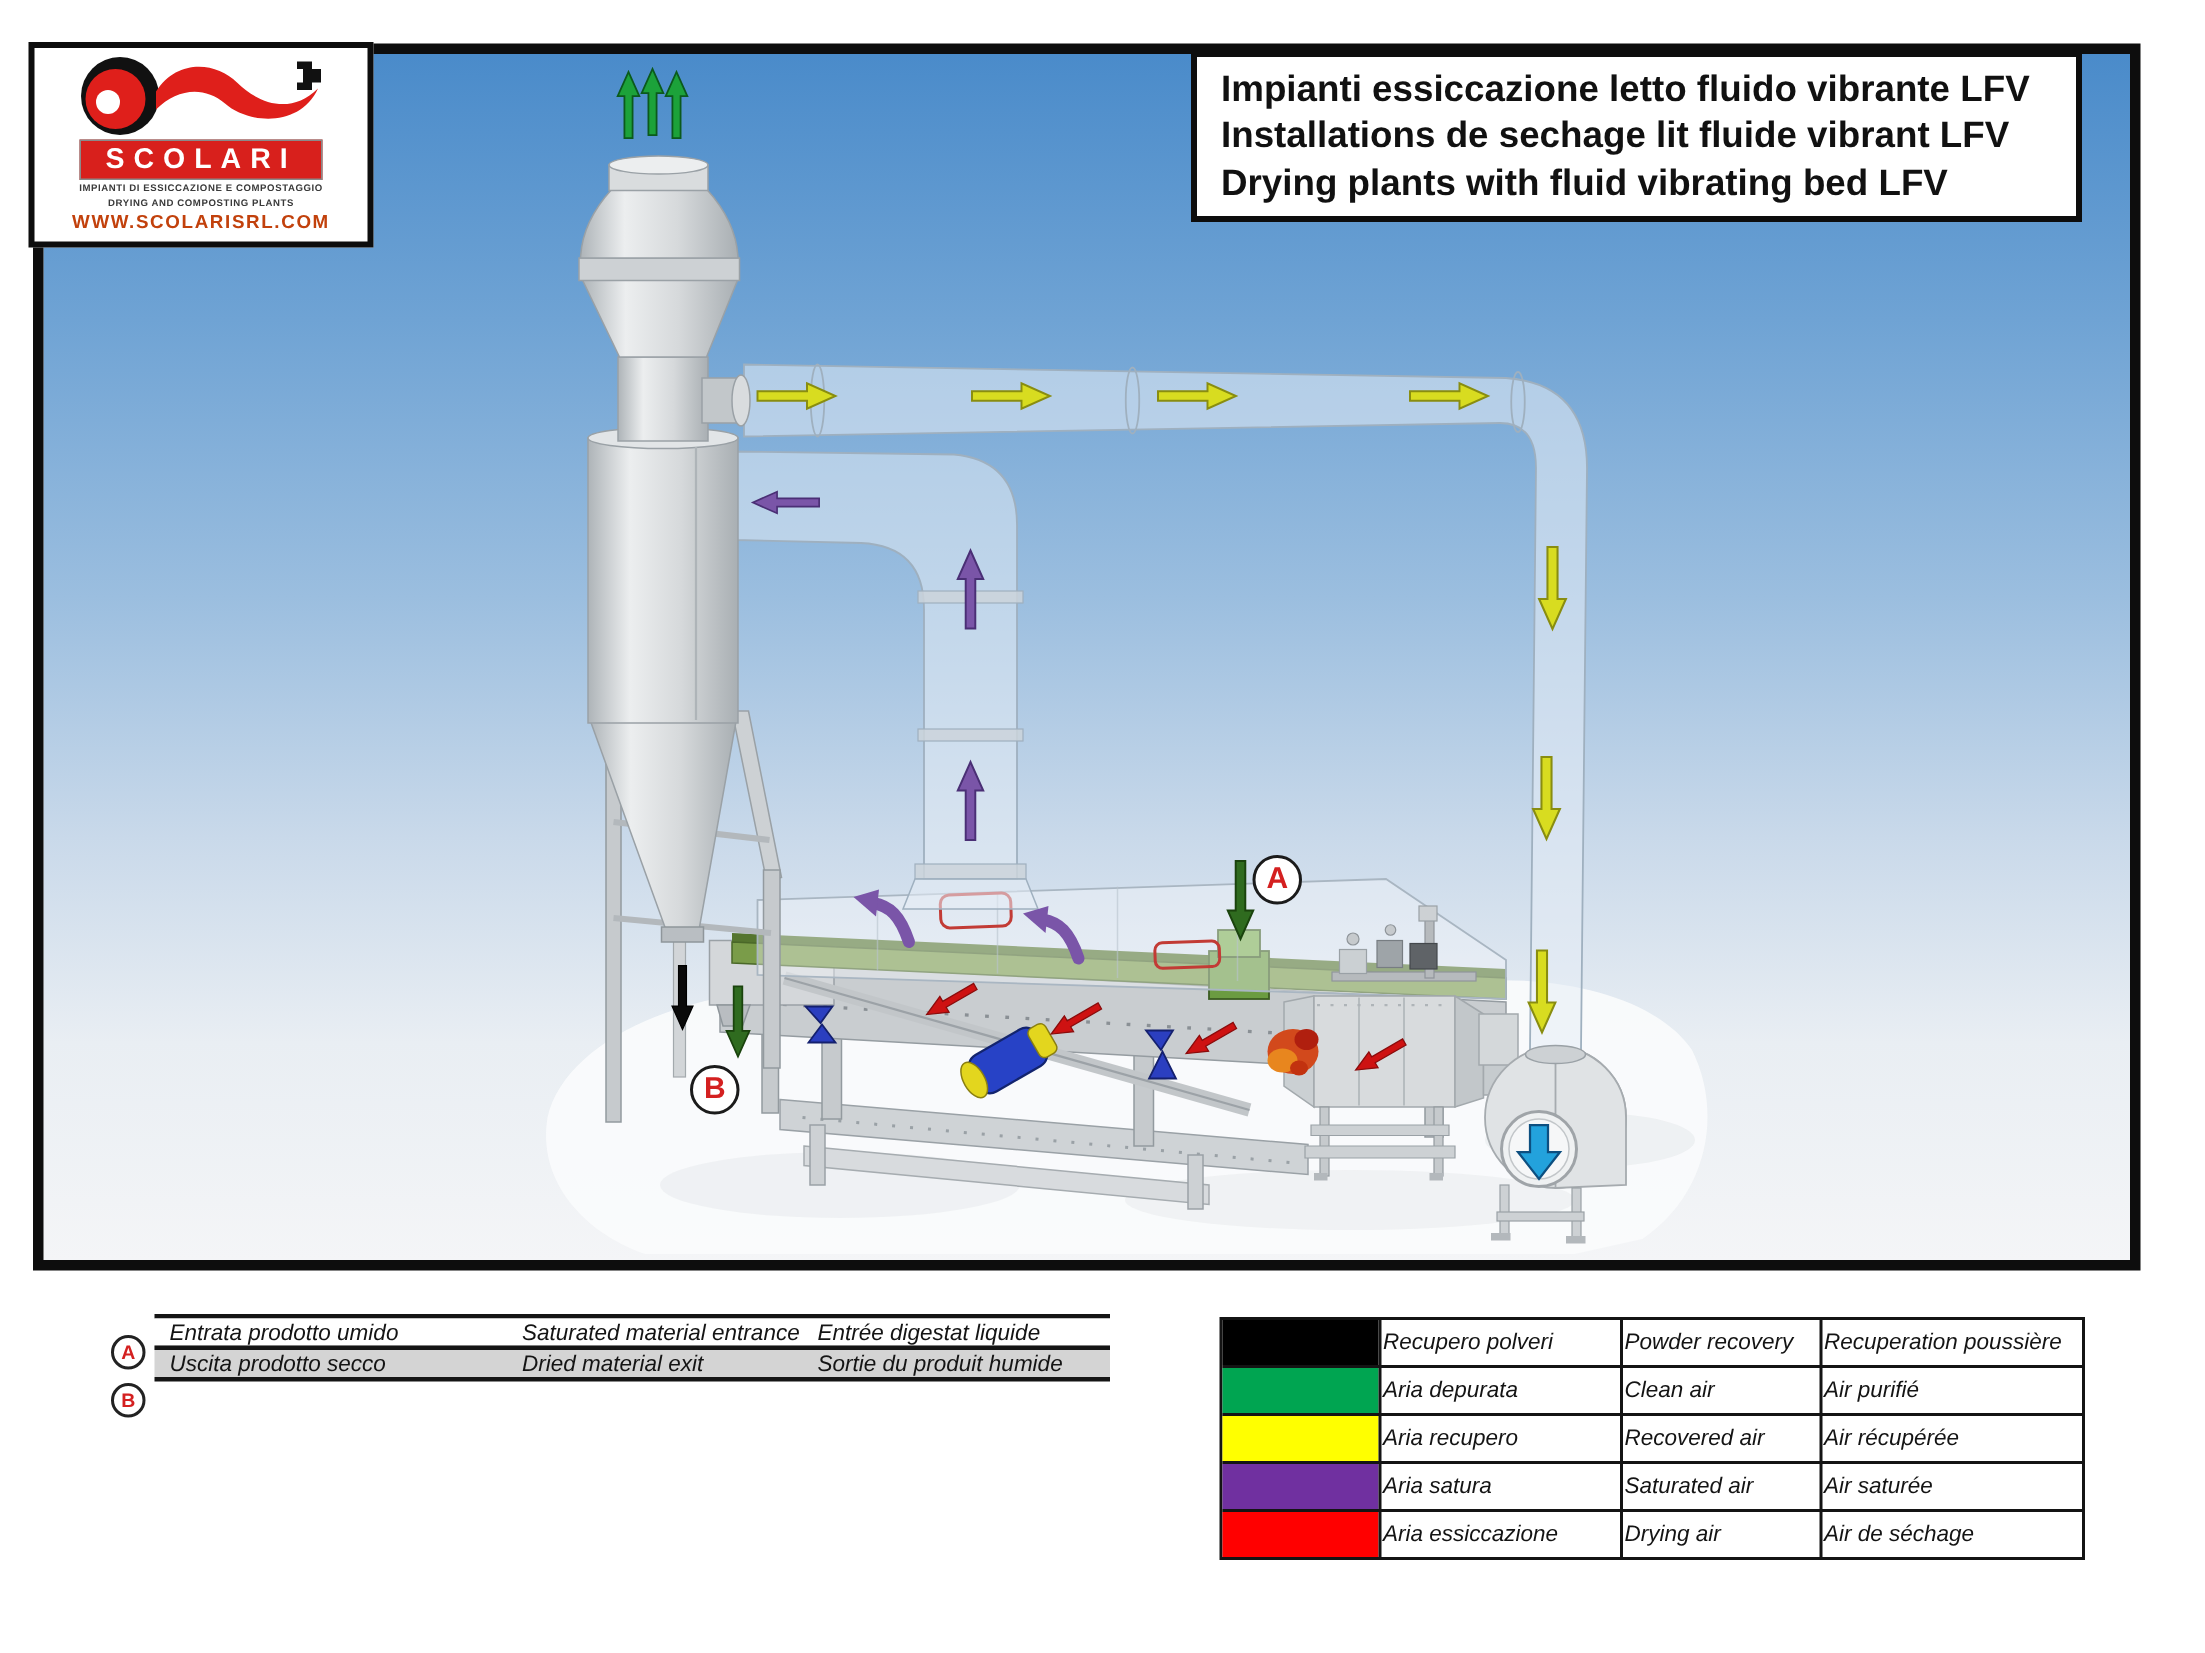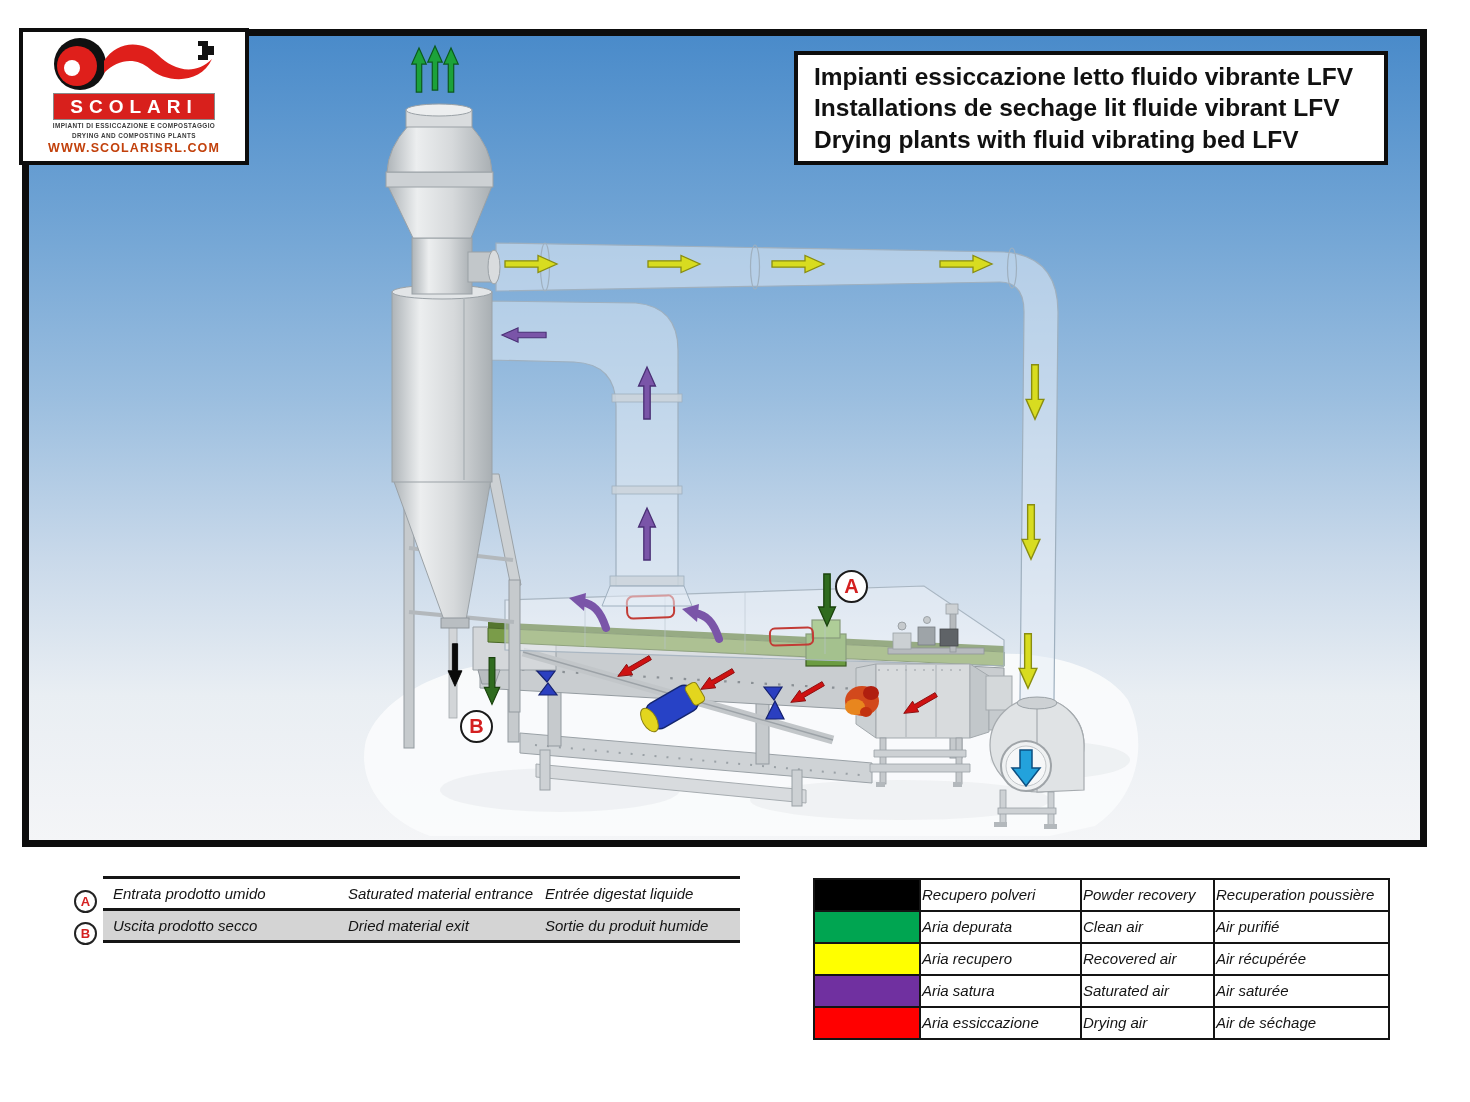--- a/index.html
+++ b/index.html
@@ -22,21 +22,21 @@
   .logo-art{margin-top:3px;}
   .brand-bar{
     width:160px;height:25px;display:flex;align-items:center;justify-content:center;
     color:#fff;font-weight:bold;font-size:19px;letter-spacing:6px;border:1px solid #8a8a8a;
   }
   .tagline{font-size:6.4px;font-weight:bold;color:#3a3a3a;letter-spacing:.4px;line-height:7.6px;text-align:center;margin-top:2px;}
   .website{font-size:12.5px;font-weight:bold;color:#c2410c;letter-spacing:1.1px;margin-top:2px;}
 
   
   .title-box{
-    position:absolute;left:794px;top:51px;width:594px;height:114px;box-sizing:border-box;
+    position:absolute;left:794px;top:34px;width:594px;height:114px;box-sizing:border-box;
     background:#fff;border:4px solid #0d0d0d;z-index:6;
     display:flex;flex-direction:column;justify-content:space-evenly;
     padding:4px 16px;
   }
   .title-line{font-size:24.5px;font-weight:bold;color:#111;white-space:nowrap;}
 
   
   .marker{
     position:absolute;width:33px;height:33px;border-radius:50%;
     background:#fff;border:2.5px solid #1b1b1b;box-sizing:border-box;z-index:7;
@@ -50,21 +50,21 @@
   .io-wrap{position:absolute;left:60px;top:876px;width:680px;z-index:6;}
   .io-badge{
     position:absolute;left:14px;width:23px;height:23px;border-radius:50%;background:#fff;
     border:2px solid #222;box-sizing:border-box;color:#d42020;font-weight:bold;font-size:13px;
     display:flex;align-items:center;justify-content:center;
   }
   .io-badge.a{top:14px;} .io-badge.b{top:46px;}
   .io-table{margin-left:43px;border-top:3px solid #151515;border-bottom:3px solid #151515;}
   .io-row{
     display:grid;grid-template-columns:235px 197px 1fr;align-items:center;
-    height:29px;padding-left:10px;font-style:italic;font-size:15px;color:#141414;background:#fff;
+    height:18px;padding-left:10px;font-style:italic;font-size:15px;color:#141414;background:#fff;
   }
   .io-row.b{background:#d4d4d4;border-top:3px solid #151515;}
 
   
   .legend{position:absolute;left:813px;top:878px;width:577px;border:2.5px solid #141414;z-index:6;box-sizing:border-box;}
   .legend-row{display:grid;grid-template-columns:104px 161px 133px 1fr;height:30px;}
   .legend-row + .legend-row{border-top:2px solid #141414;}
   .legend-cell{border-left:2px solid #141414;font-style:italic;font-size:15px;color:#141414;
     line-height:29px;padding-left:1px;white-space:nowrap;overflow:hidden;}
   .legend-swatch{border-left:none;}

